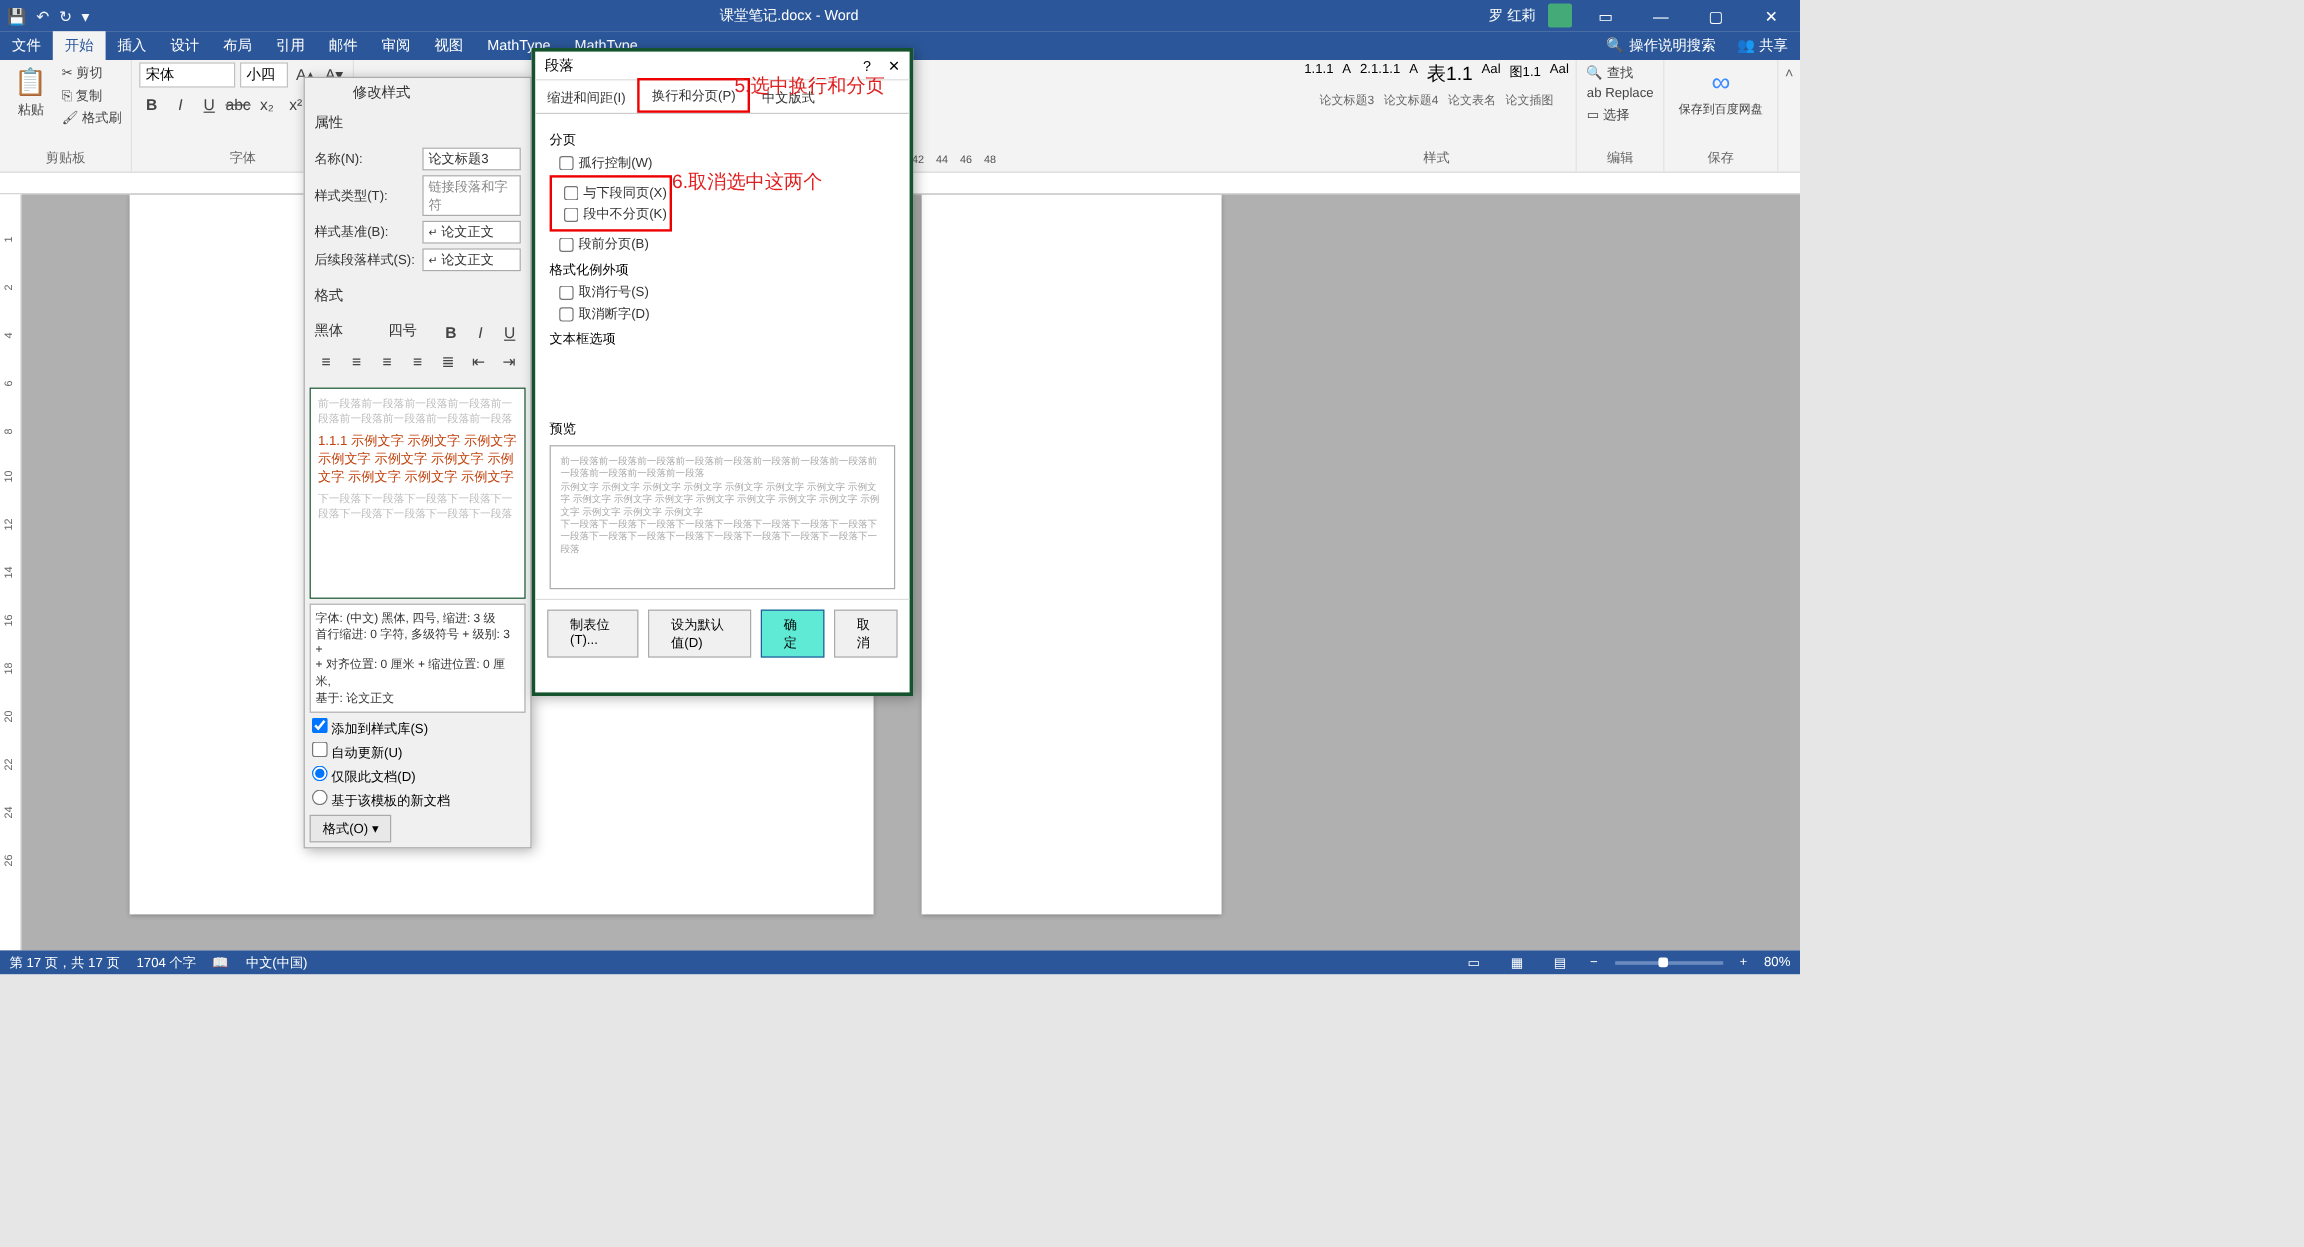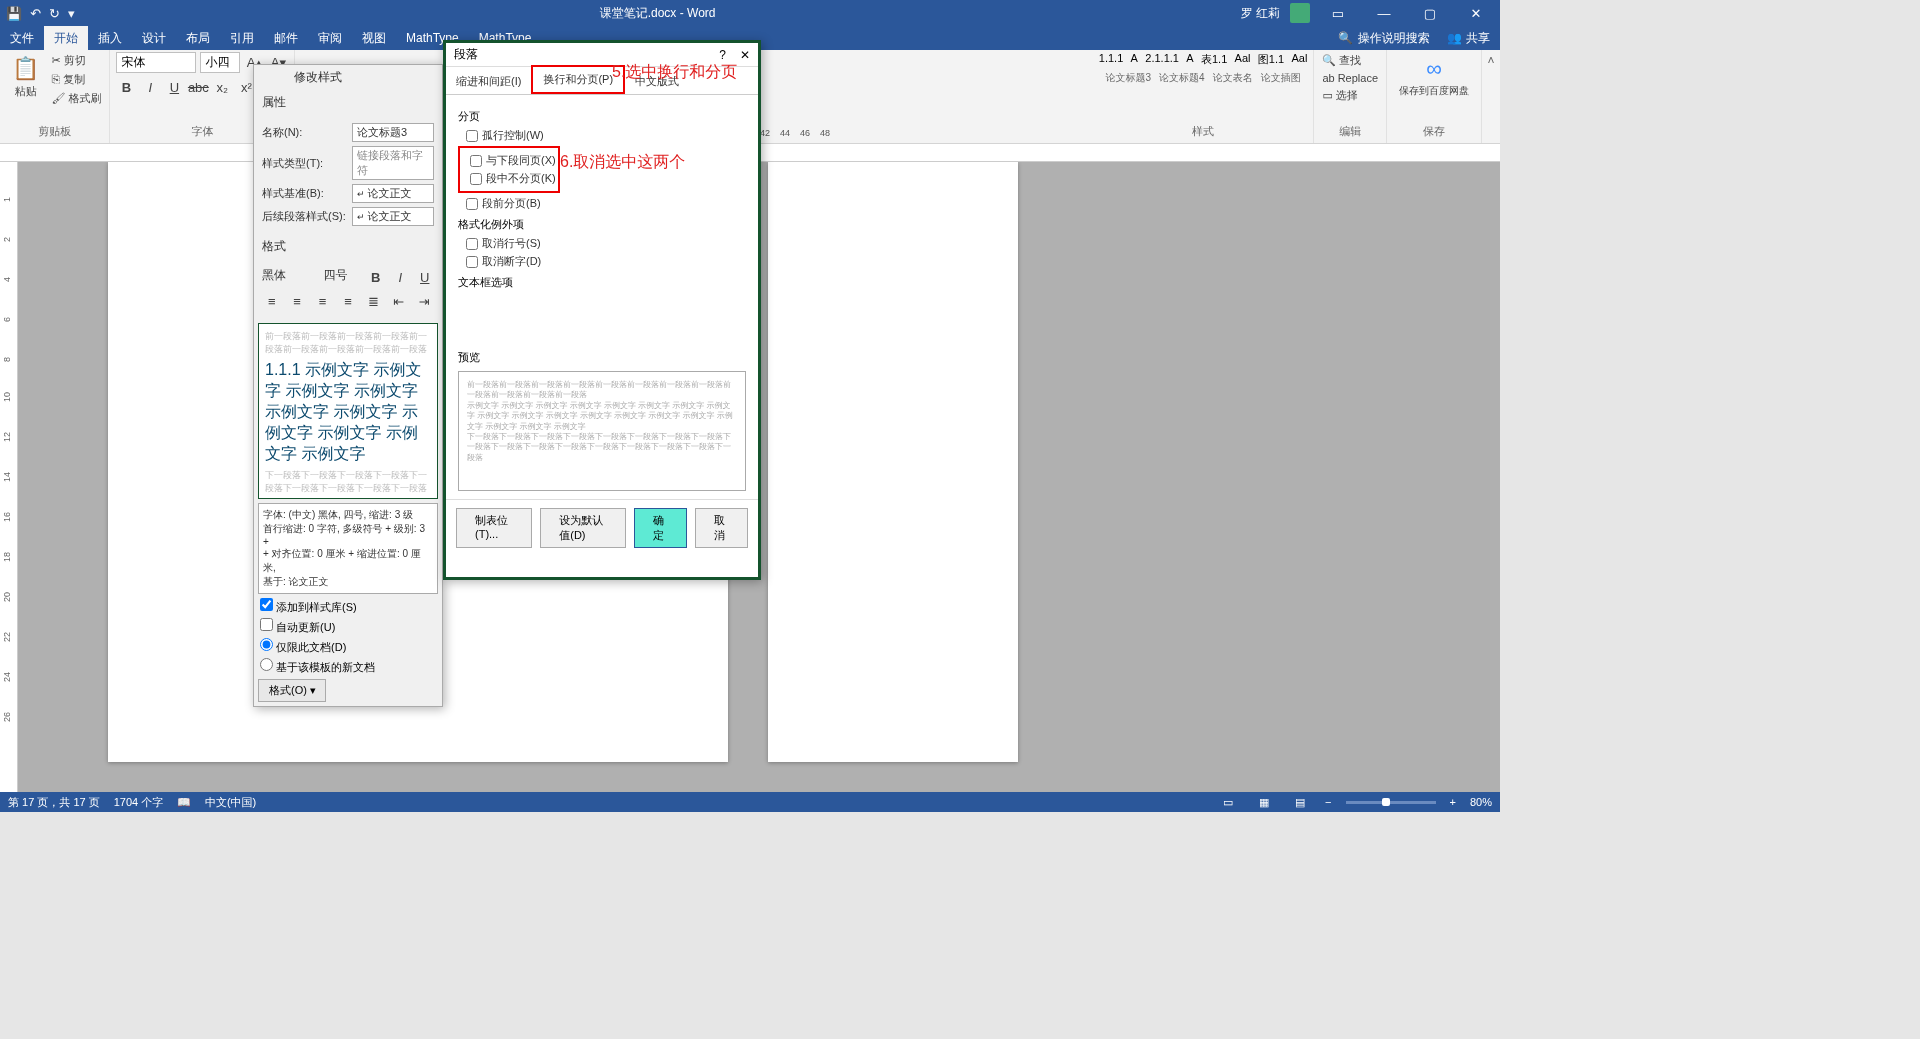--- a/index.html
+++ b/index.html
@@ -82,21 +82,21 @@
 .dlg-para .redbox2 { border: 2px solid #e00; display: inline-block; padding: 2px; }
 .dlg-para select { border: 1px solid #aaa; padding: 2px; font-size: 11px; width: 120px; }
 .dlg-para .preview { border: 1px solid #aaa; margin-top: 6px; height: 120px; padding: 8px; font-size: 8px; color: #aaa; line-height: 1.3; }
 .dlg-para .btns { display: flex; justify-content: flex-end; gap: 8px; padding: 8px 10px; border-top: 1px solid #ddd; }
 .dlg-para .btn { border: 1px solid #aaa; padding: 4px 18px; font-size: 11px; background: #f0f0f0; }
 .dlg-para .btn.primary { border: 1px solid #2b579a; background: #5eead4; }
 
 
 .anno { position: absolute; color: #e02020; font-size: 16px; font-weight: 400; }
 .anno1 { left: 612px; top: 62px; }
-.anno2 { left: 560px; top: 152px; text-align: right; }
+.anno2 { left: 560px; top: 142px; text-align: right; }
 
 
 .ruler-marks { position: absolute; top: 128px; left: 760px; font-size: 9px; color: #555; display: flex; gap: 10px; }
 </style>
 </head>
 <body>
 
 <div class="titlebar">
   <div class="qat">
     <span>💾</span>
@@ -194,21 +194,21 @@
 
   <div class="ribbon-right">
     <div class="group" style="min-width:220px;">
       <div class="body" style="flex-wrap:wrap;">
         <div style="display:flex;flex-direction:column;align-items:center;">
           <div style="display:flex;gap:2px;">
             <span style="font-size:11px;">1.1.1</span>&nbsp;
             <span style="font-size:11px;">A</span>&nbsp;
             <span style="font-size:11px;">2.1.1.1</span>&nbsp;
             <span style="font-size:11px;">A</span>&nbsp;
-            <span style="font-size:11px;">表1.1</span>&nbsp;
+            <span style="font-size:16px;">表1.1</span>&nbsp;
             <span style="font-size:11px;">Aal</span>&nbsp;
             <span style="font-size:11px;">图1.1</span>&nbsp;
             <span style="font-size:11px;">Aal</span>
           </div>
           <div style="display:flex;gap:8px;font-size:10px;color:#666;margin-top:4px;">
             <span>论文标题3</span>
             <span>论文标题4</span>
             <span>论文表名</span>
             <span>论文插图</span>
           </div>
@@ -321,21 +321,21 @@
       <span class="icon-btn">≡</span>
       <span class="icon-btn">≡</span>
       <span class="icon-btn">≡</span>
       <span class="icon-btn">≣</span>
       <span class="icon-btn">⇤</span>
       <span class="icon-btn">⇥</span>
     </div>
   </div>
   <div class="preview">
     <div style="color:#bbb;font-size:9px;">前一段落前一段落前一段落前一段落前一段落前一段落前一段落前一段落前一段落</div>
-    <div style="color:#0c4a6e;font-size:16px;margin:4px 0;">1.1.1 示例文字 示例文字 示例文字 示例文字 示例文字 示例文字 示例文字 示例文字 示例文字 示例文字</div>
+    <div style="color:#c2410c;font-size:11px;margin:4px 0;">1.1.1 示例文字 示例文字 示例文字 示例文字 示例文字 示例文字 示例文字 示例文字 示例文字 示例文字</div>
     <div style="color:#bbb;font-size:9px;">下一段落下一段落下一段落下一段落下一段落下一段落下一段落下一段落下一段落</div>
   </div>
   <div class="desc">
     <div>字体: (中文) 黑体, 四号, 缩进: 3 级</div>
     <div>首行缩进: 0 字符, 多级符号 + 级别: 3 +</div>
     <div>+ 对齐位置: 0 厘米 + 缩进位置: 0 厘米,</div>
     <div>基于: 论文正文</div>
   </div>
   <label class="chk"><input type="checkbox" checked="" style=""> <span>添加到样式库(S)</span></label>
   <label class="chk" style="display:inline;"><input type="checkbox" style=""> <span>自动更新(U)</span></label>

